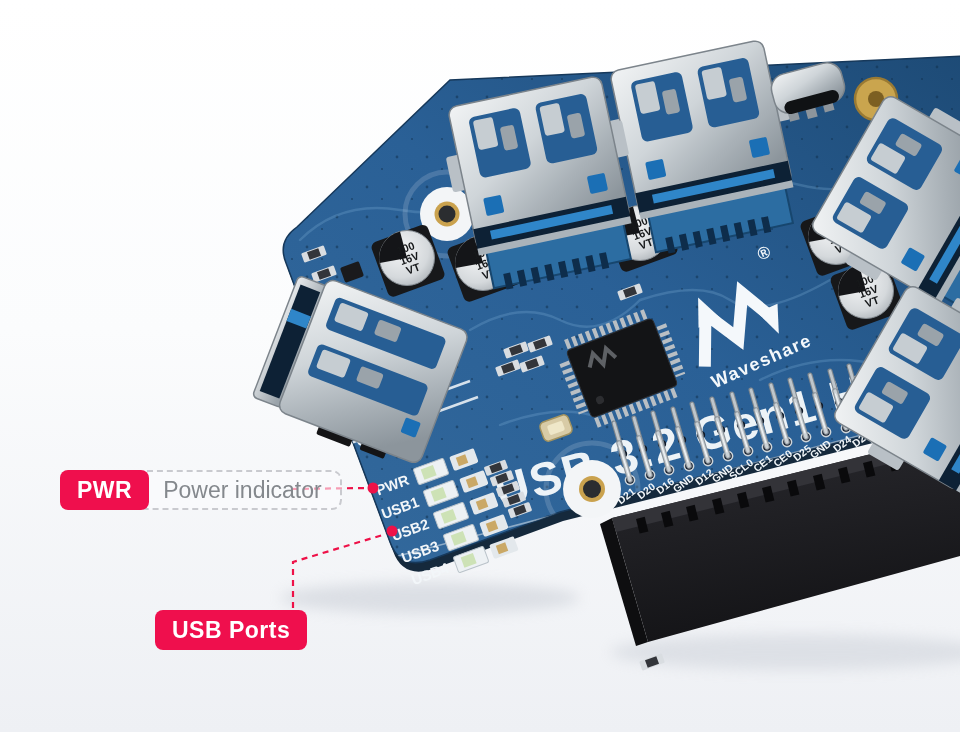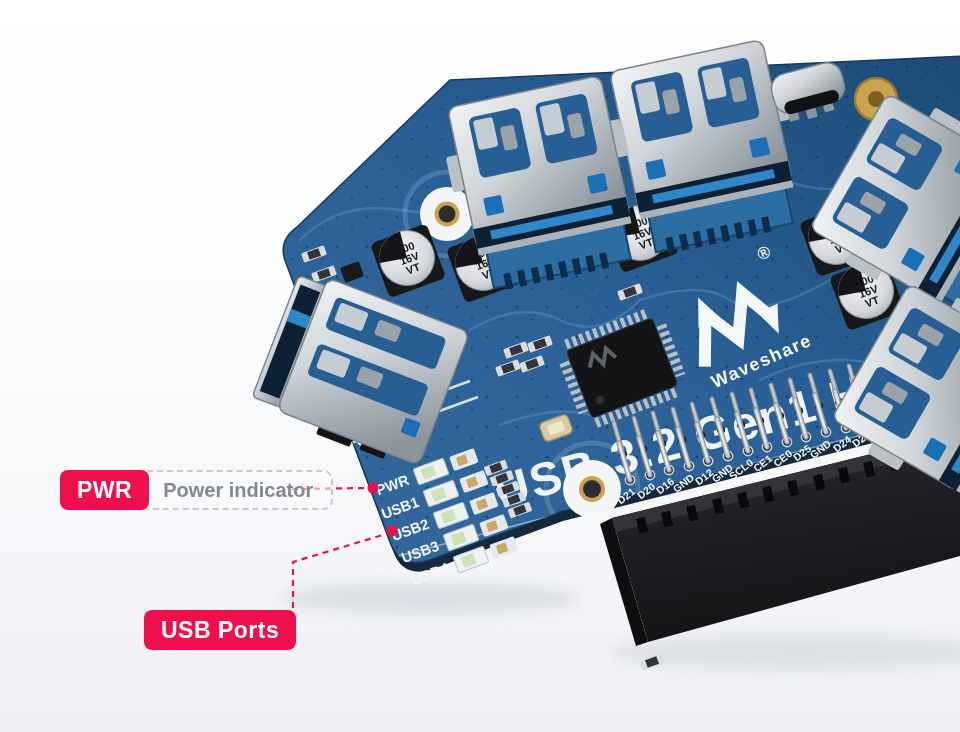--- a/index.html
+++ b/index.html
@@ -12,27 +12,26 @@
   .callout{
     position:absolute;display:flex;align-items:stretch;height:40px;z-index:5;
   }
   .callout .badge{
     background:#ef0f4d;color:#ffffff;font-size:23px;font-weight:700;
     display:flex;align-items:center;padding:0 17px;border-radius:8px;
     position:relative;z-index:2;letter-spacing:.5px;
   }
   .callout .desc{
     border:2px dashed #c9cacf;border-radius:10px;background:rgba(252,252,253,.6);
-    color:#84888d;font-size:20px;display:flex;align-items:center;
+    color:#84888d;font-size:23px;display:flex;align-items:center;
     padding:0 18px 0 24px;margin-left:-12px;position:relative;z-index:1;
     white-space:nowrap;
-    font-weight:bold;
   }
   #callout-pwr{left:60px;top:470px;}
-  #callout-usb{left:144px;top:610px;}
+  #callout-usb{left:155px;top:610px;}
 </style>
 </head>
 <body>
 
 <div class="stage">
 
 <svg width="960" height="732" viewBox="0 0 960 732">
   <defs>
     <linearGradient id="met" x1="0" y1="0" x2="0.7" y2="1">
       <stop offset="0" stop-color="#f1f3f4"></stop>

